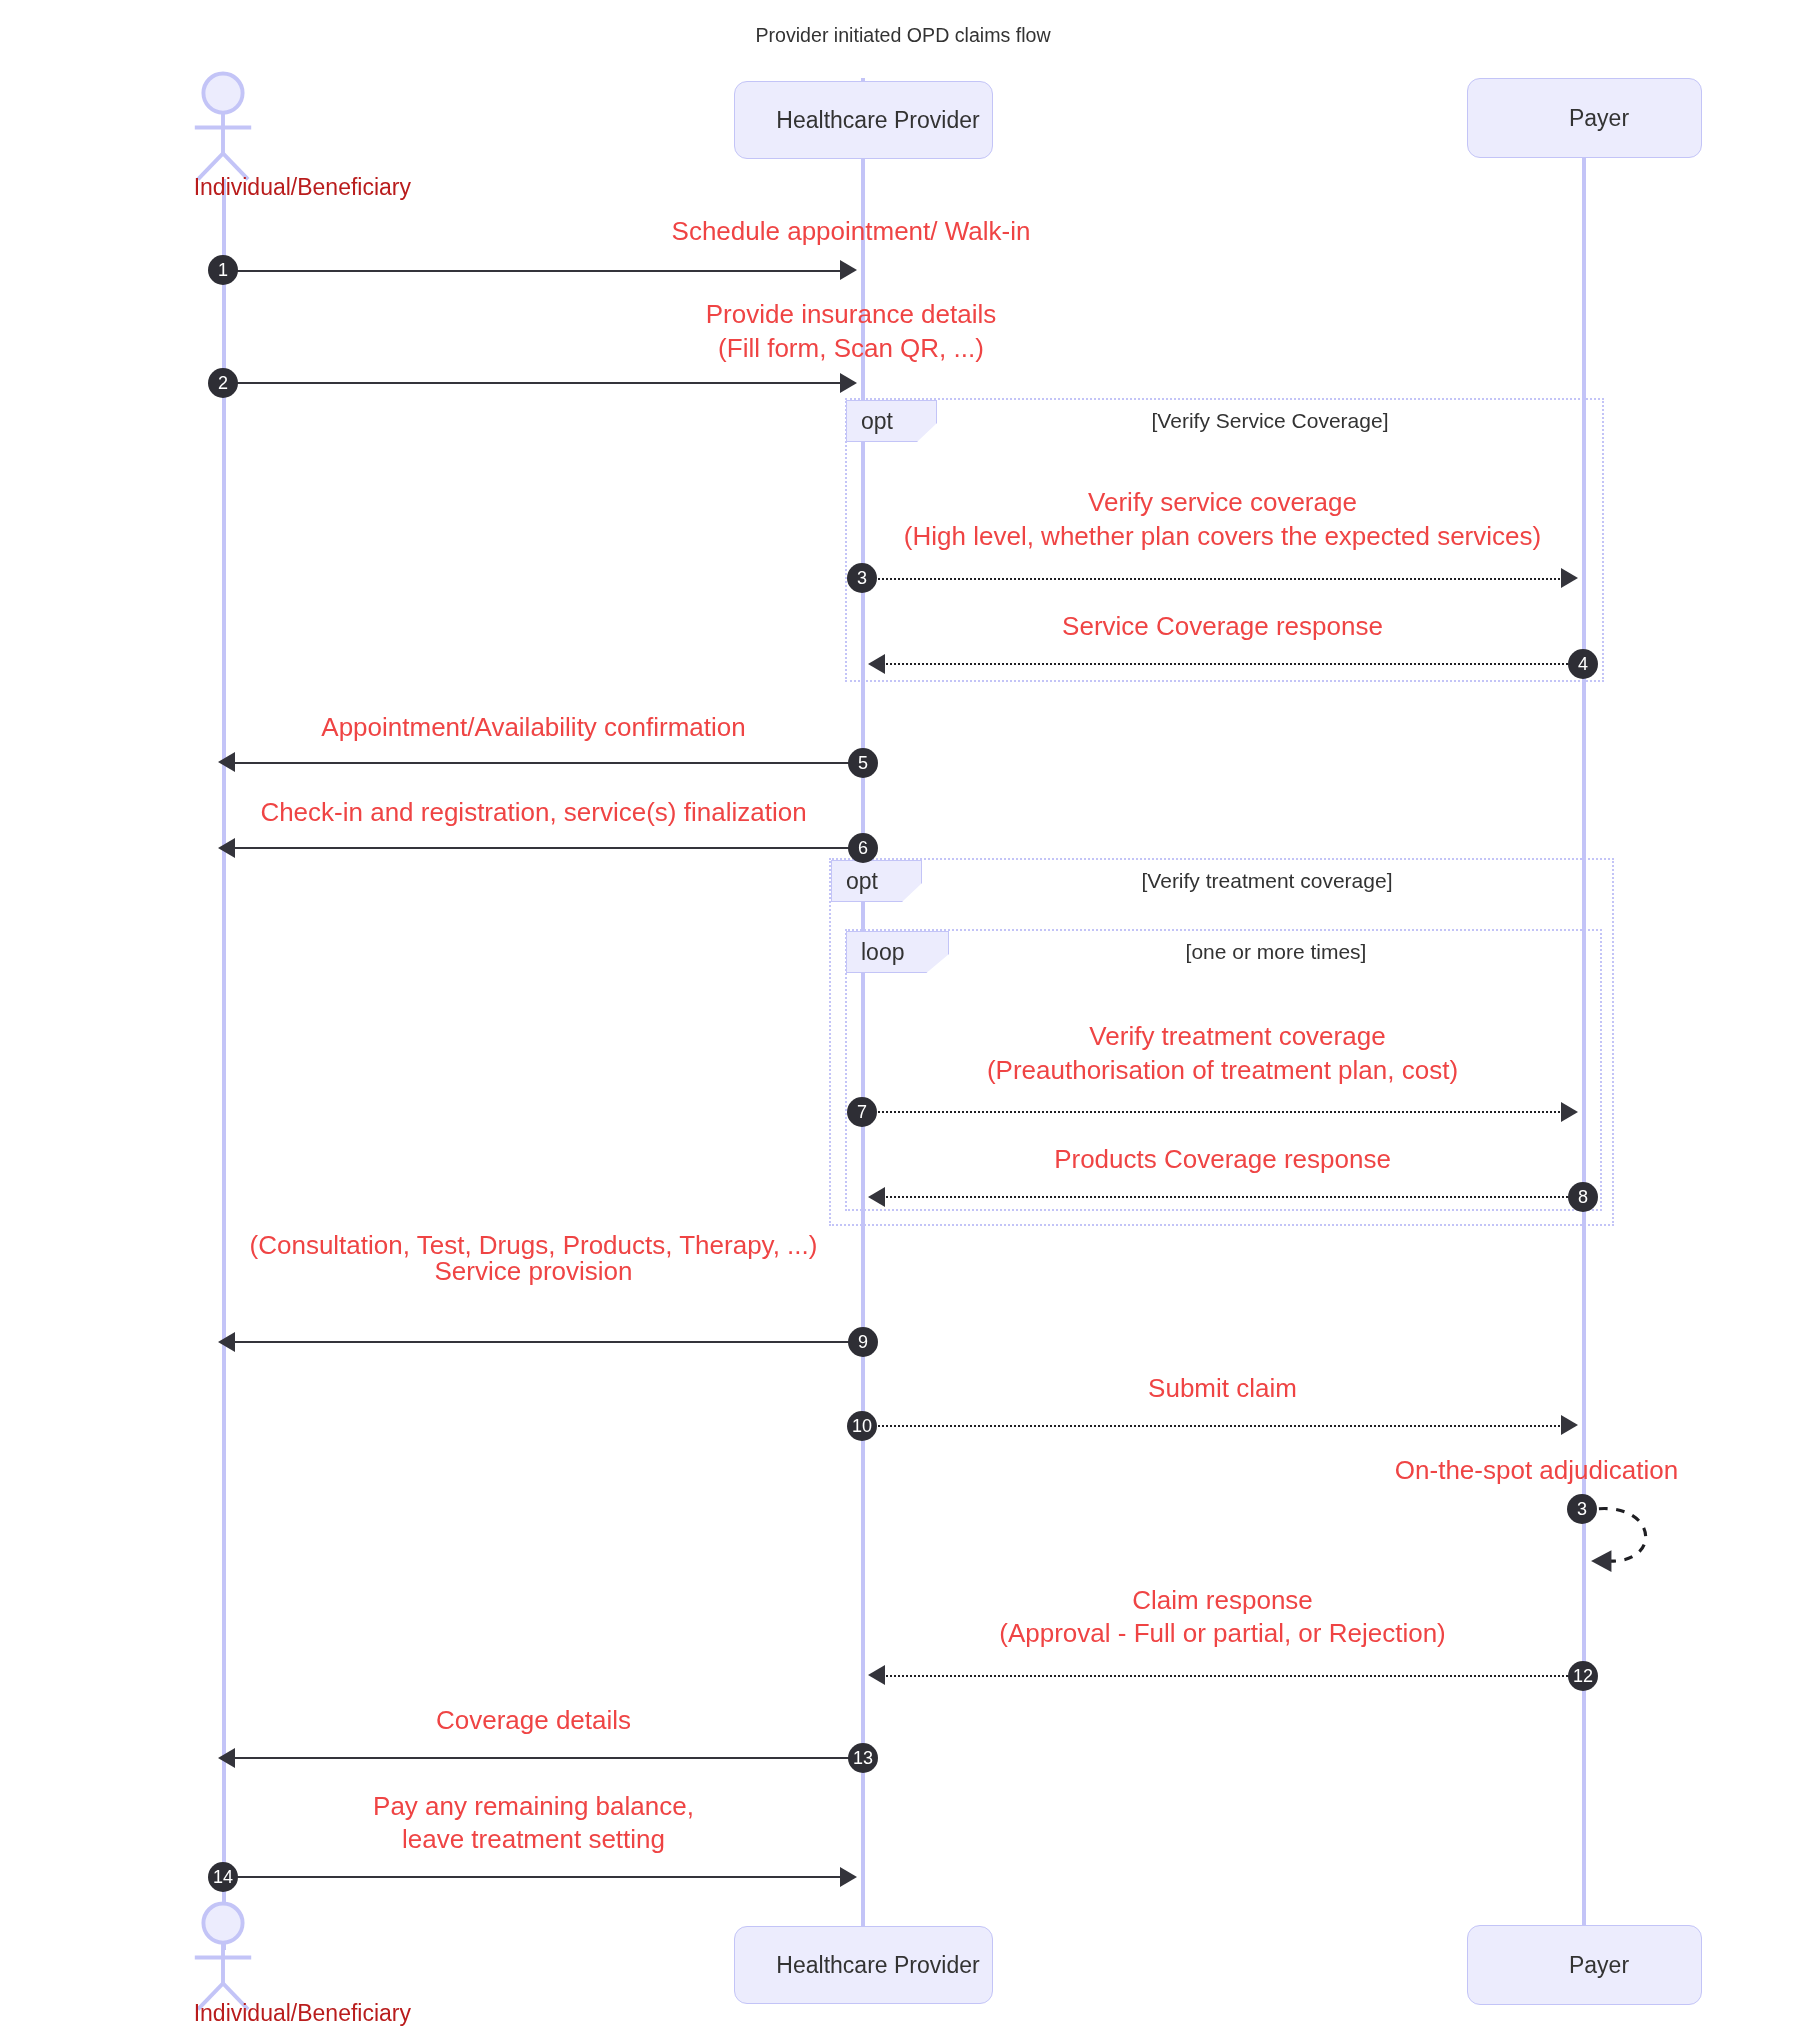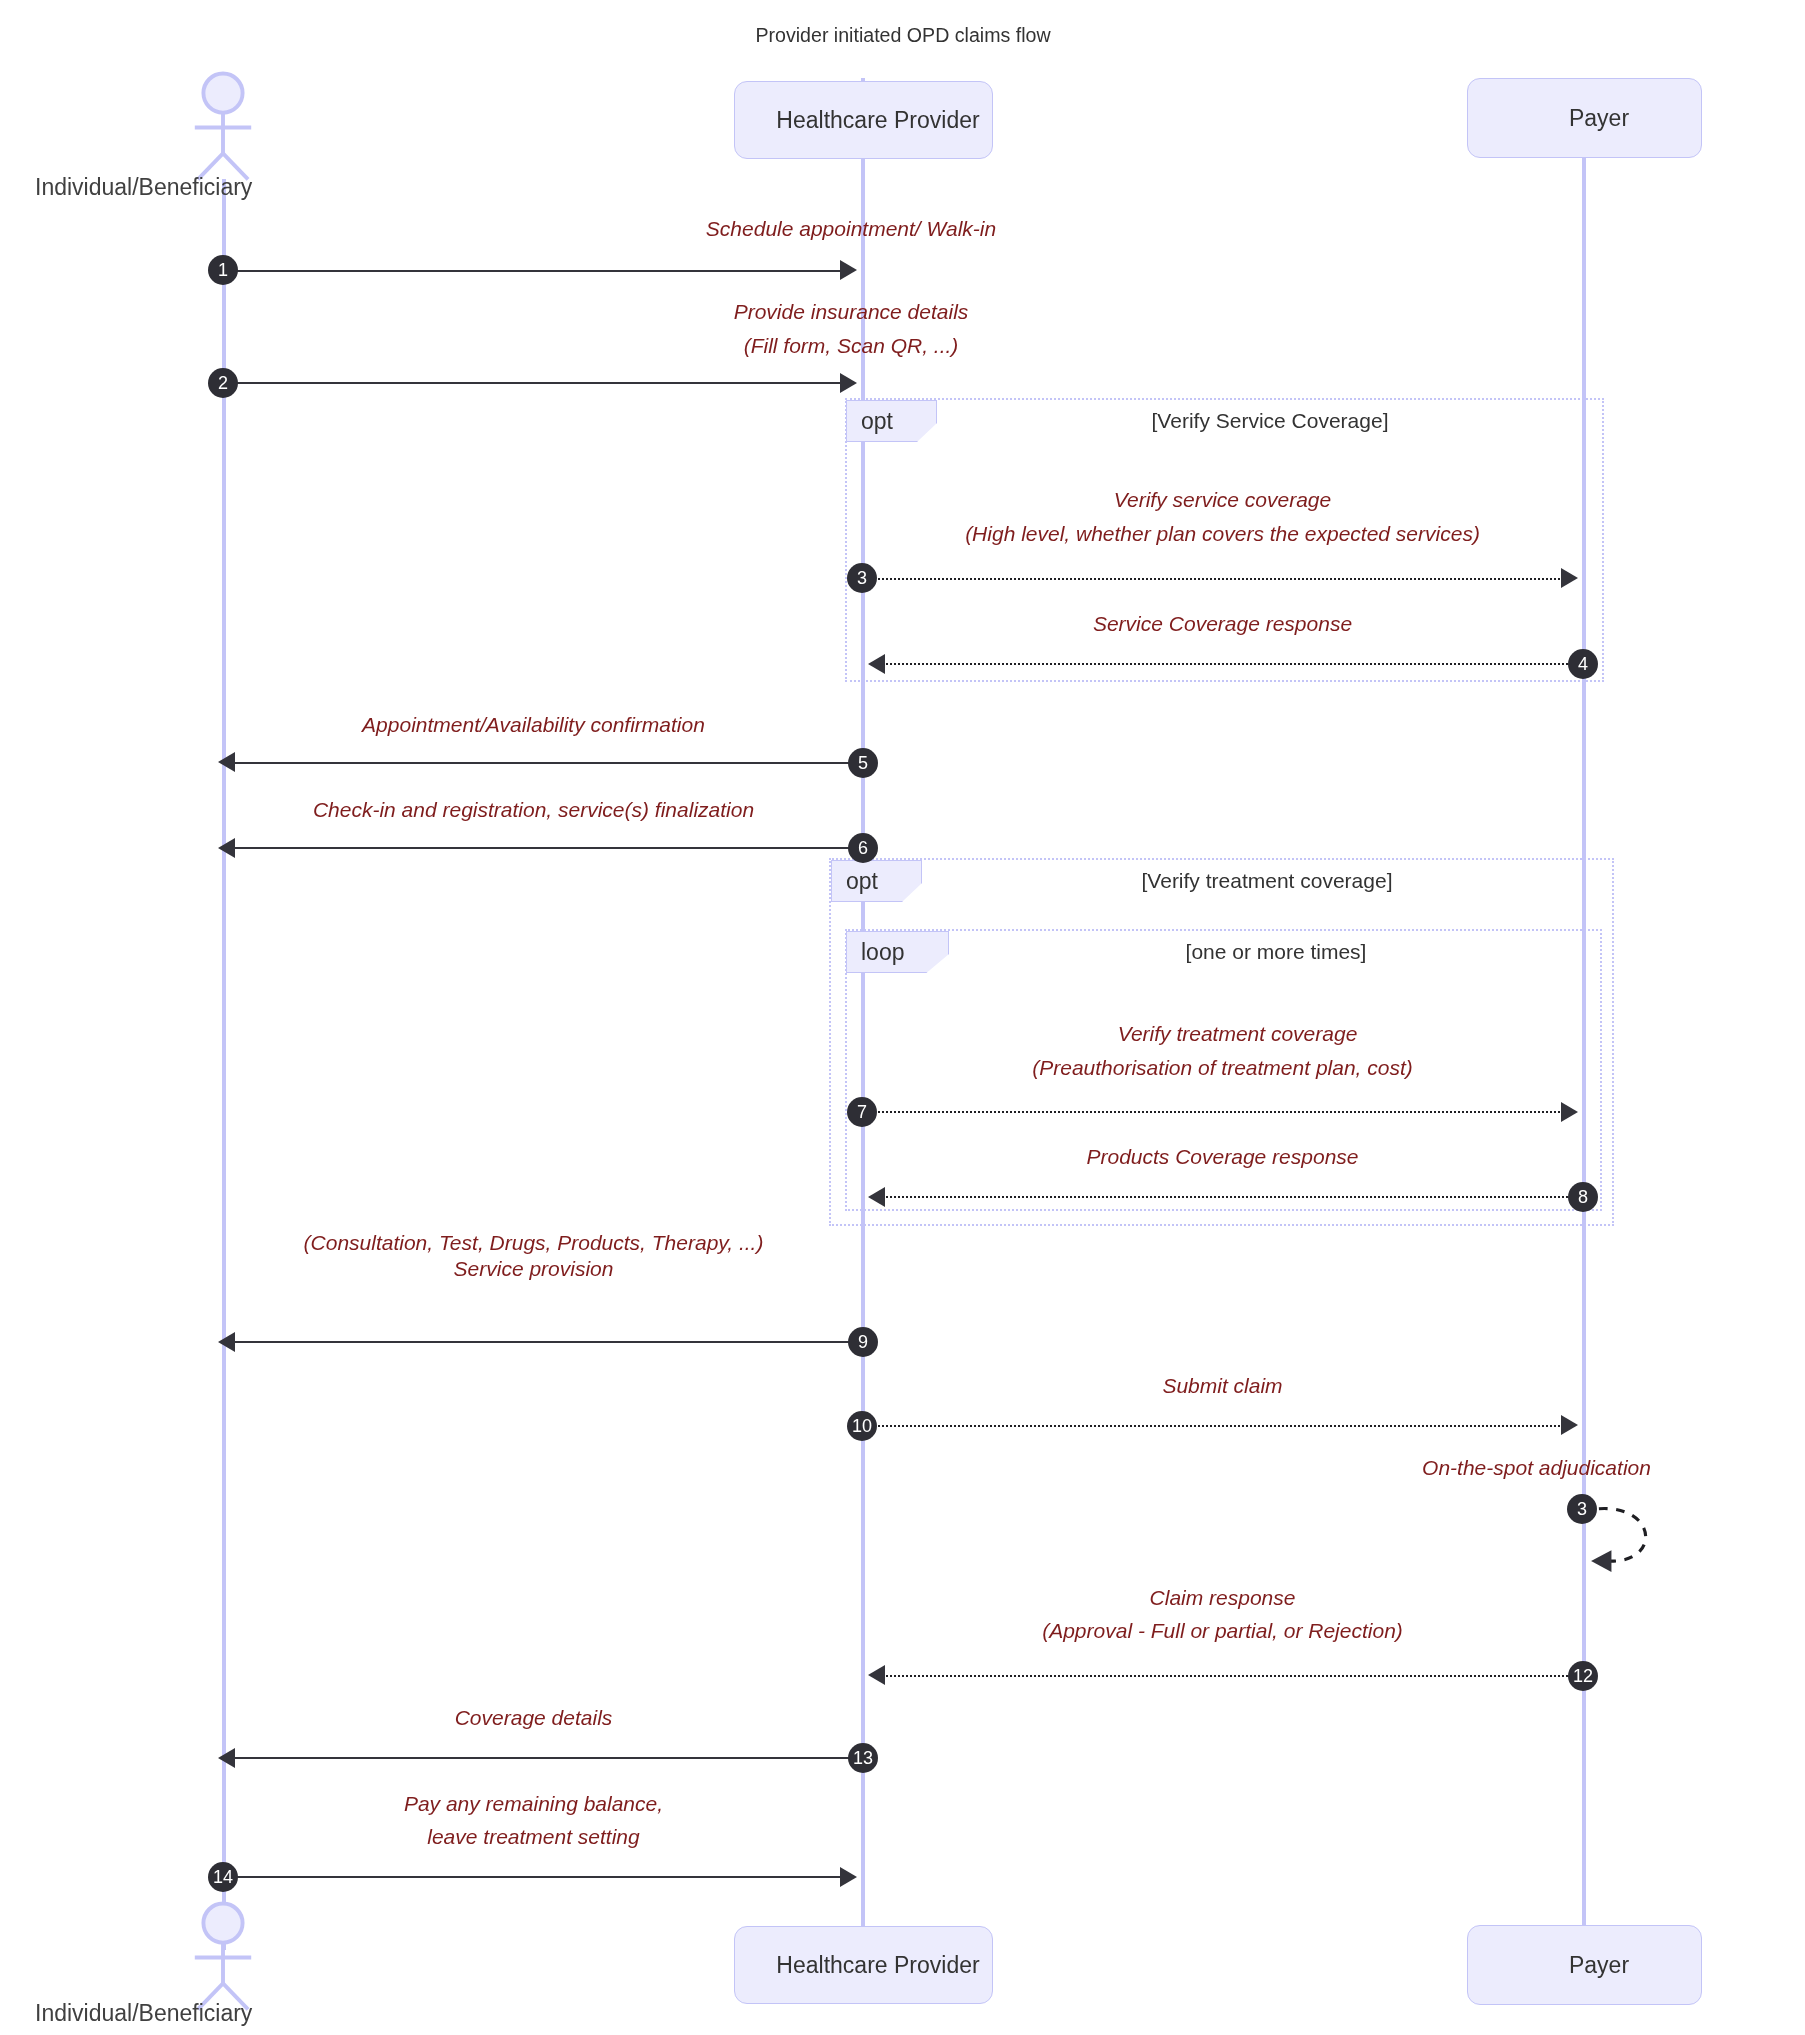--- a/index.html
+++ b/index.html
@@ -22,21 +22,21 @@
   .pbox{
     position:absolute;box-sizing:border-box;
     background:#ececfd;border:1.6px solid #c3c4f7;border-radius:13px;
     display:flex;align-items:center;justify-content:center;
     font-size:23px;color:#333333;text-align:center;padding-left:29px;
   }
 
   
   .actor-wrap{position:absolute;}
   .actor-label{
-    position:absolute;text-align:left;font-size:23px;color:#404040;
+    position:absolute;text-align:right;font-size:23px;color:#b91c1c;
     white-space:nowrap;
   }
 
   
   .lifeline{
     position:absolute;width:3.9px;background:#c3c4f7;
   }
 
   
   .msg-line{position:absolute;height:0;border-top:2.4px solid #34343b;}
@@ -52,22 +52,22 @@
   .seqnum{
     position:absolute;width:30px;height:30px;border-radius:50%;
     background:#2e2e35;color:#ffffff;
     display:flex;align-items:center;justify-content:center;
     font-size:18px;font-family:"Liberation Sans",sans-serif;
     z-index:6;
   }
 
   
   .msg-text{
-    position:absolute;text-align:center;font-size:21px;color:#7f1d1d;
-    line-height:1.22;white-space:pre;font-style:italic;
+    position:absolute;text-align:center;font-size:26px;color:#ef4444;
+    line-height:1.22;white-space:pre;
   }
 
   
   .frag{
     position:absolute;box-sizing:border-box;
     border:2.4px dotted #c3c4f7;background:transparent;
   }
   .frag-tab{
     position:absolute;box-sizing:border-box;
     background:#ececfd;border:1.6px solid #c3c4f7;

